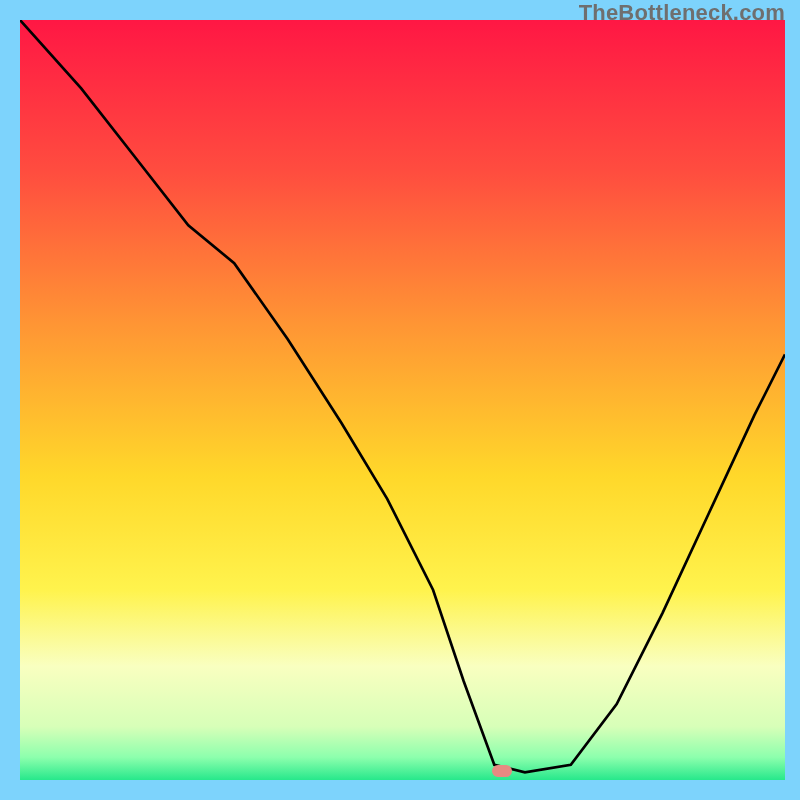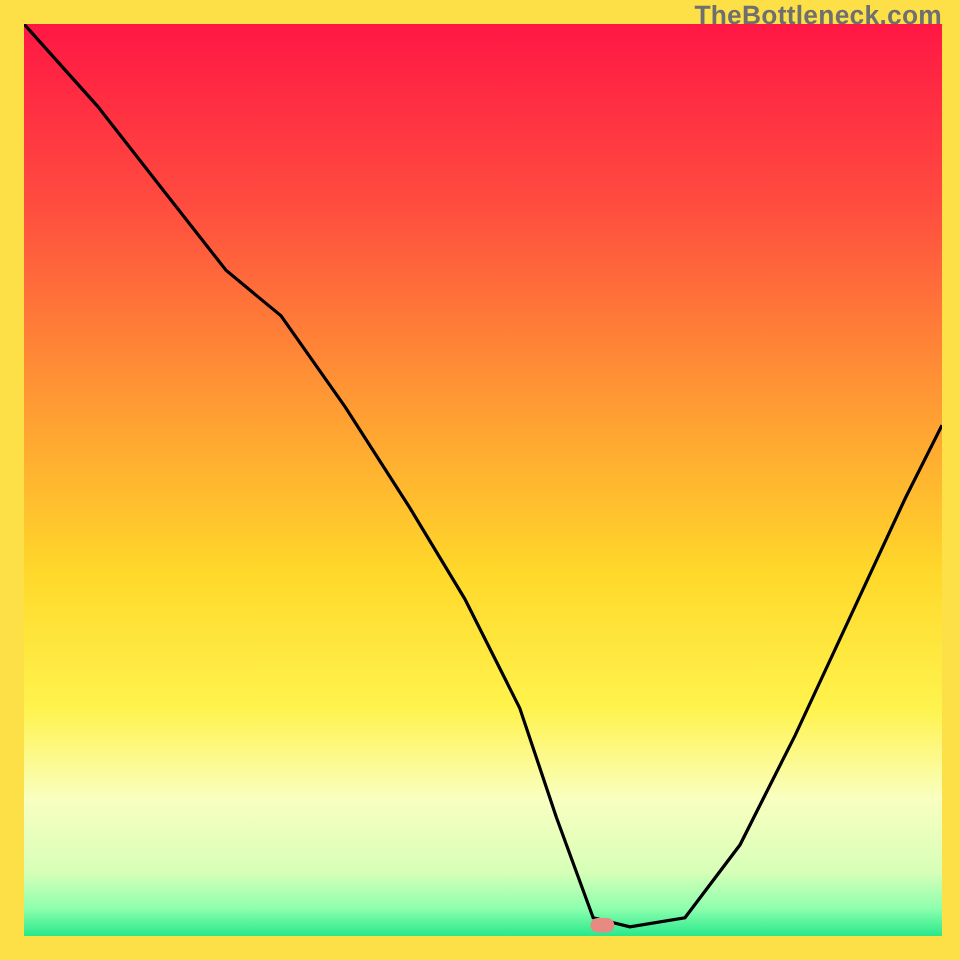--- a/index.html
+++ b/index.html
@@ -8,21 +8,21 @@
     width: 800px;
     height: 800px;
     background: #000;
     font-family: Arial, Helvetica, sans-serif;
     overflow: hidden;
   }
   .frame {
     position: relative;
     width: 800px;
     height: 800px;
-    background: #fde047;
+    background: #7dd3fc;
   }
   .plot {
     position: absolute;
     left: 20px;
     top: 20px;
     width: 765px;
     height: 760px;
     
   }
   .watermark {

